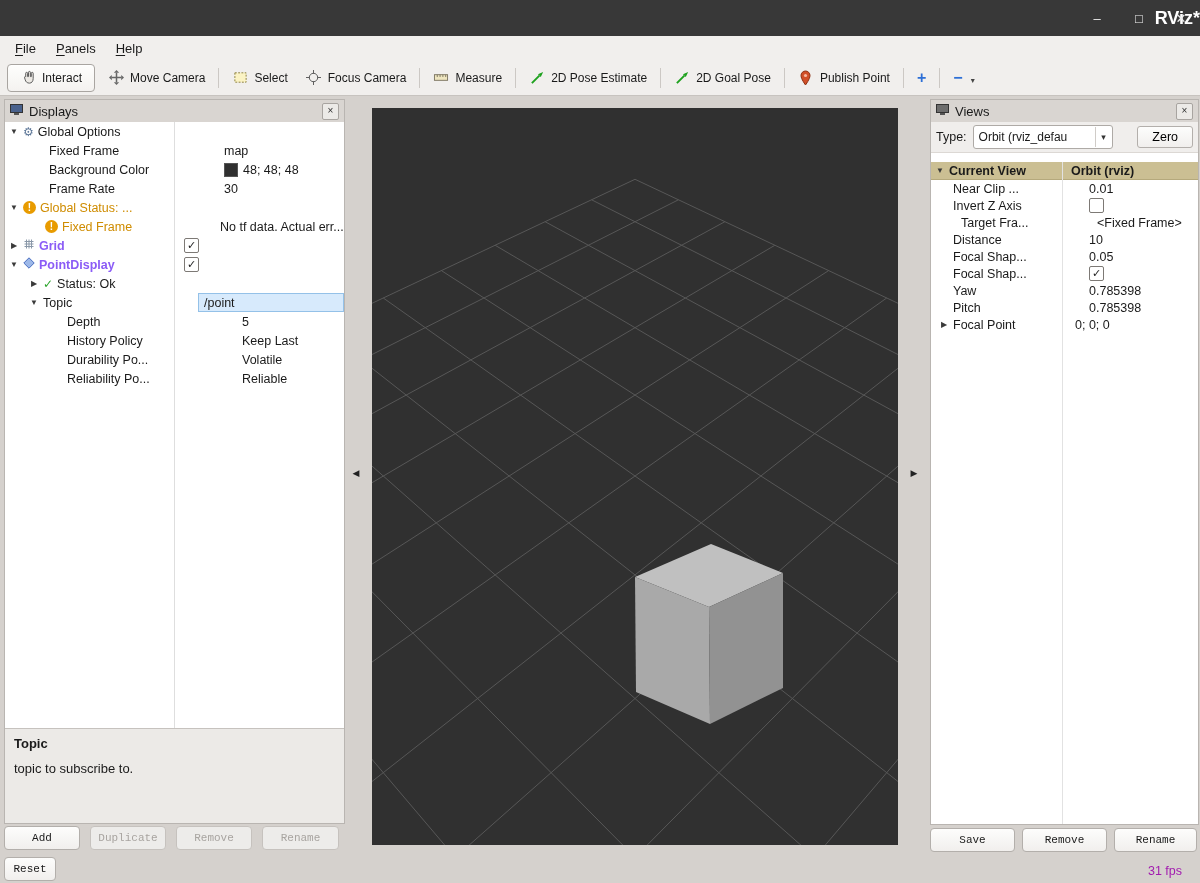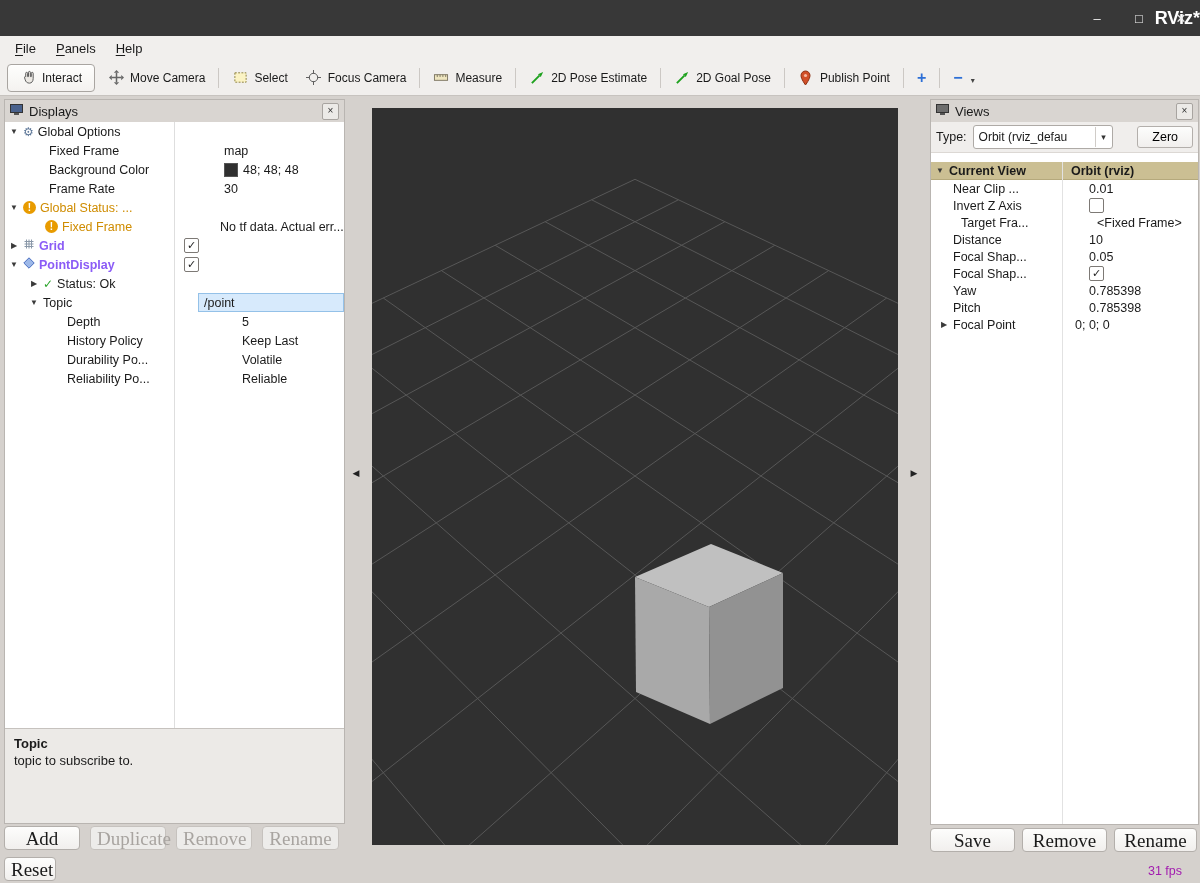--- a/index.html
+++ b/index.html
@@ -41,23 +41,23 @@
   .disp{color:#8b5cf6;font-weight:bold;}
   .okmark{color:#2ca52c;font-weight:bold;font-size:12px;}
   .gear{font-size:12px;color:#5d7798;line-height:12px;}
   .warnbadge{display:inline-block;width:13px;height:13px;border-radius:50%;background:#e89b00;color:#fff;font-weight:bold;font-size:10px;line-height:13px;text-align:center;flex:none;}
   .swatch{display:inline-block;width:12px;height:12px;background:#303030;border:1px solid #555;flex:none;}
   .cb{display:inline-block;width:13px;height:13px;border:1px solid #7d7975;background:#fff;border-radius:2px;text-align:center;flex:none;}
   .cb .cbm{display:none;font-style:normal;font-size:11px;font-weight:bold;line-height:12px;color:#222;}
   .cb.checked .cbm{display:block;}
   .dhelp{position:absolute;left:0;right:0;bottom:0;height:80px;background:#eceae7;border-top:1px solid #c6c2be;padding:7px 9px;font-size:13px;}
   .dhelp .ht{font-weight:bold;}
-  .dhelp .hb{margin-top:2px;}
-  
-  .btn{position:absolute;height:24px;background:linear-gradient(#fdfdfc,#f1efed);border:1px solid #b3afab;border-radius:4px;font-size:19px;color:#1a1a1a;font-family:Liberation Serif, serif;}
+  .dhelp .hb{margin-top:10px;}
+  
+  .btn{position:absolute;height:24px;background:linear-gradient(#fdfdfc,#f1efed);border:1px solid #b3afab;border-radius:4px;font-size:11px;color:#1a1a1a;font-family:Liberation Mono, monospace;}
   .btn:disabled{color:#a8a4a0;background:#edecea;border-color:#c6c2be;}
   
   .viewport{position:absolute;left:372px;top:108px;width:526px;height:737px;background:#303030;overflow:hidden;}
   .collapse{position:absolute;font-size:9px;color:#222;width:12px;text-align:center;}
   
   .typerow{position:absolute;left:0;right:0;top:22px;height:30px;background:#f0eeec;border-bottom:1px solid #dcd8d4;display:flex;align-items:center;padding:0 5px;gap:6px;font-size:12.5px;}
   .combo{display:flex;align-items:center;height:22px;background:#fff;border:1px solid #aeaaa6;border-radius:3px;width:138px;overflow:hidden;}
   .combo .cval{flex:1;padding:0 5px;white-space:nowrap;overflow:hidden;font-size:12px;}
   .combo .carrow{flex:none;width:16px;text-align:center;font-size:9px;color:#333;border-left:1px solid #d0ccc8;line-height:20px;}
   .zbtn{height:22px;background:linear-gradient(#fdfdfc,#f1efed);border:1px solid #b3afab;border-radius:3px;font-size:12.5px;padding:0 14px;margin-left:auto;font-family:inherit;}

